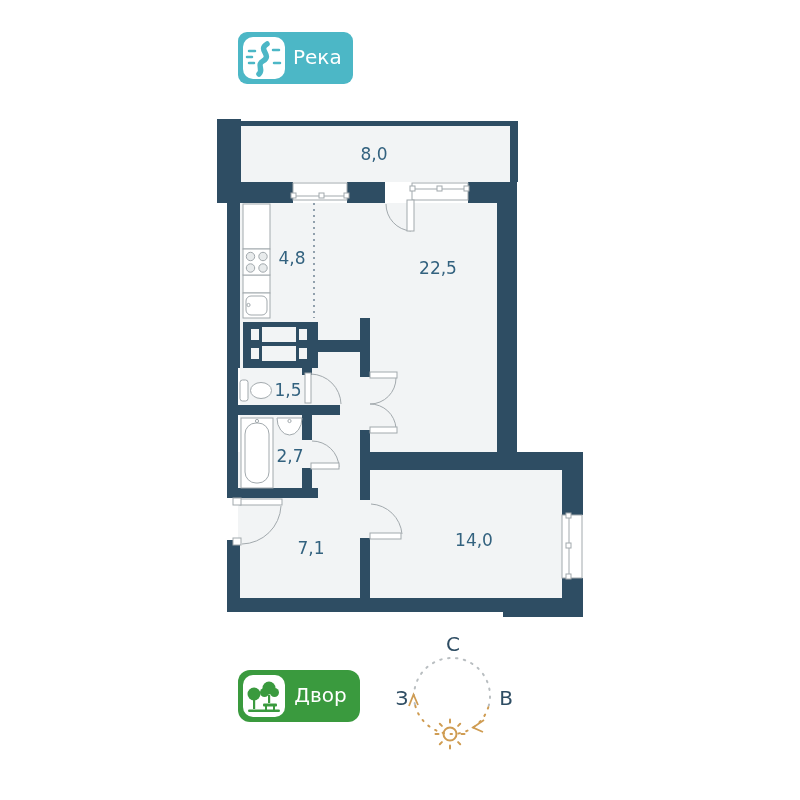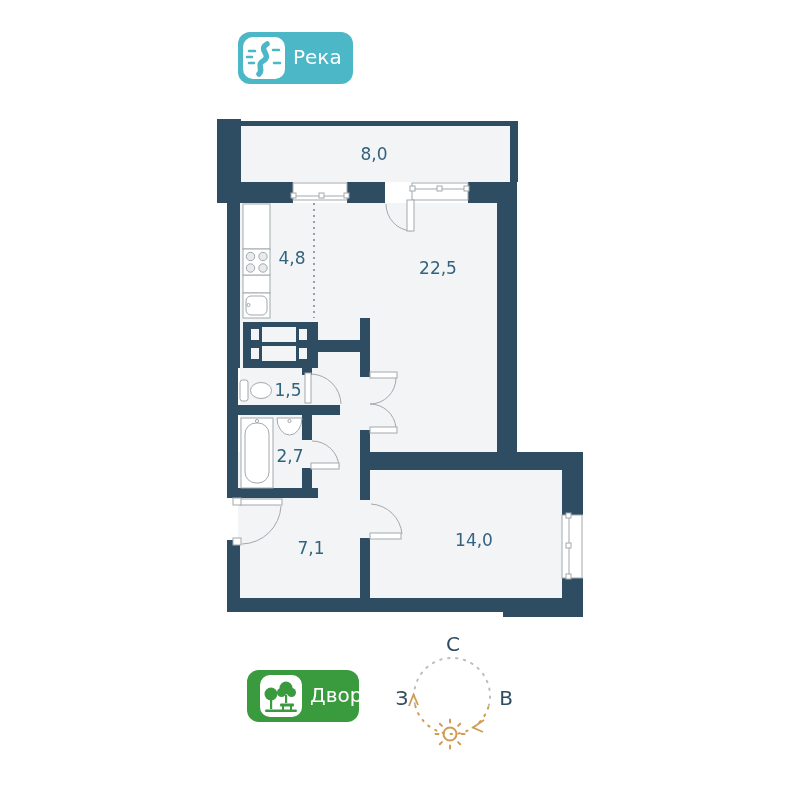--- a/index.html
+++ b/index.html
@@ -3,22 +3,22 @@
 <meta charset="utf-8">
 <style>
   html,body{margin:0;padding:0;background:#ffffff;}
   #stage{position:relative;width:800px;height:800px;background:#ffffff;overflow:hidden;
          font-family:"DejaVu Sans","Liberation Sans",sans-serif;}
   #plan-svg{position:absolute;left:0;top:0;}
   .badge{position:absolute;display:flex;align-items:center;border-radius:12px;height:52px;}
   .badge .chip{background:#ffffff;border-radius:10px;width:42px;height:42px;margin-left:5px;
                display:flex;align-items:center;justify-content:center;flex:0 0 auto;}
   .badge .lbl{color:#ffffff;font-size:20px;flex:1;text-align:center;padding:0 12px 2px 8px;}
-  #badge-river{left:238px;top:32px;width:115px;background:#4cb7c6;}
-  #badge-yard{left:247px;top:670px;width:104px;background:#3a9a3e;padding-left:8px;}
+  #badge-river{left:238px;top:32px;width:115px;background:#4cb7c6;border-radius:9px;}
+  #badge-yard{left:238px;top:670px;width:122px;background:#3a9a3e;}
   text{font-family:"DejaVu Sans","Liberation Sans",sans-serif;}
   .room-label{fill:#33627f;font-size:17px;}
   .compass-letter{fill:#2e4d63;font-size:20px;}
 </style>
 </head>
 <body>
 
 <div id="stage">
 
 <svg id="plan-svg" width="800" height="800" viewBox="0 0 800 800">

